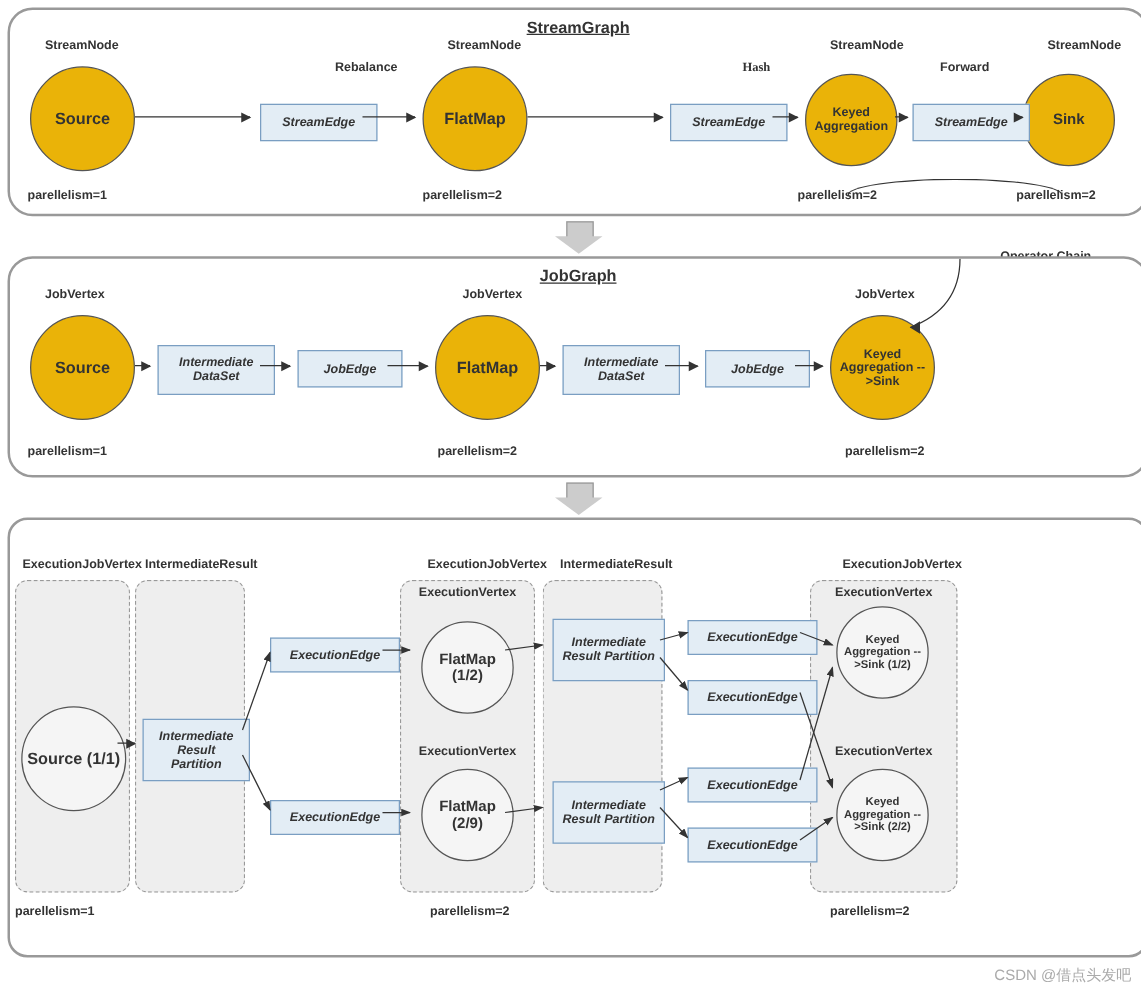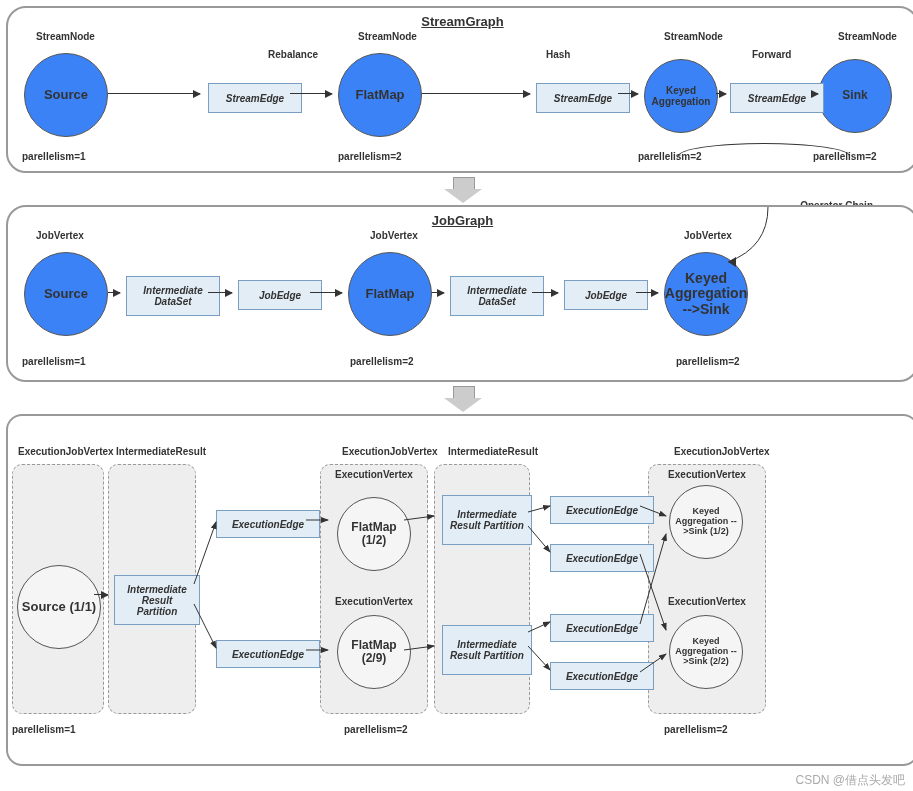--- a/index.html
+++ b/index.html
@@ -35,21 +35,21 @@
     font-size: 10px;
     text-align: center;
     position: absolute;
   }
   .circle {
     position: absolute;
     width: 72px;
     height: 72px;
     border: 1.5px solid #555;
     border-radius: 50%;
-    background: #3b82f6;
+    background: #eab308;
     display: flex;
     align-items: center;
     justify-content: center;
     text-align: center;
     font-weight: bold;
     font-size: 12px;
     line-height: 1.1;
   }
   .circle.big {
     width: 82px;
@@ -175,21 +175,21 @@
 <div class="panel">
   <div class="panel-title">StreamGraph</div>
   <div class="row">
 
     <div class="node-label" style="left:18px;top:0;">StreamNode</div>
     <div class="node-label" style="left:340px;top:0;">StreamNode</div>
     <div class="node-label" style="left:646px;top:0;">StreamNode</div>
     <div class="node-label" style="left:820px;top:0;">StreamNode</div>
 
     <div class="edge-label" style="left:208px;top:18px;padding-left:42px;">Rebalance</div>
-    <div class="edge-label" style="left:528px;top:18px;">Hash</div>
+    <div class="edge-label" style="left:576px;top:18px;font-family:Liberation Serif, serif;">Hash</div>
     <div class="edge-label" style="left:734px;top:18px;">Forward</div>
 
     <div class="circle big" style="left:6px;top:22px;">Source</div>
     <div class="circle big" style="left:320px;top:22px;">FlatMap</div>
     <div class="circle" style="left:626px;top:28px;font-size:10px;">Keyed Aggregation</div>
     <div class="circle" style="left:800px;top:28px;">Sink</div>
 
     <div class="box" style="left:190px;top:52px;width:80px;height:20px;">StreamEdge</div>
     <div class="box" style="left:518px;top:52px;width:80px;height:20px;">StreamEdge</div>
     <div class="box" style="left:712px;top:52px;width:80px;height:20px;">StreamEdge</div>
@@ -218,21 +218,21 @@
 
 <div class="panel" style="position:relative;">
   <div class="panel-title">JobGraph</div>
   <div class="row" style="height:140px;">
     <div class="node-label" style="left:18px;top:0;">JobVertex</div>
     <div class="node-label" style="left:352px;top:0;">JobVertex</div>
     <div class="node-label" style="left:666px;top:0;">JobVertex</div>
 
     <div class="circle big" style="left:6px;top:22px;">Source</div>
     <div class="circle big" style="left:330px;top:22px;">FlatMap</div>
-    <div class="circle big" style="left:646px;top:22px;font-size:14px;">Keyed Aggregation --&gt;Sink</div>
+    <div class="circle big" style="left:646px;top:22px;font-size:10px;">Keyed Aggregation --&gt;Sink</div>
 
     <div class="box" style="left:108px;top:46px;width:80px;height:30px;">Intermediate DataSet</div>
     <div class="box" style="left:220px;top:50px;width:70px;height:20px;">JobEdge</div>
     <div class="box" style="left:432px;top:46px;width:80px;height:30px;">Intermediate DataSet</div>
     <div class="box" style="left:546px;top:50px;width:70px;height:20px;">JobEdge</div>
 
     <div class="arrow" style="left:90px;top:62px;width:12px;"></div>
     <div class="arrow" style="left:190px;top:62px;width:24px;"></div>
     <div class="arrow" style="left:292px;top:62px;width:32px;"></div>
     <div class="arrow" style="left:414px;top:62px;width:12px;"></div>

